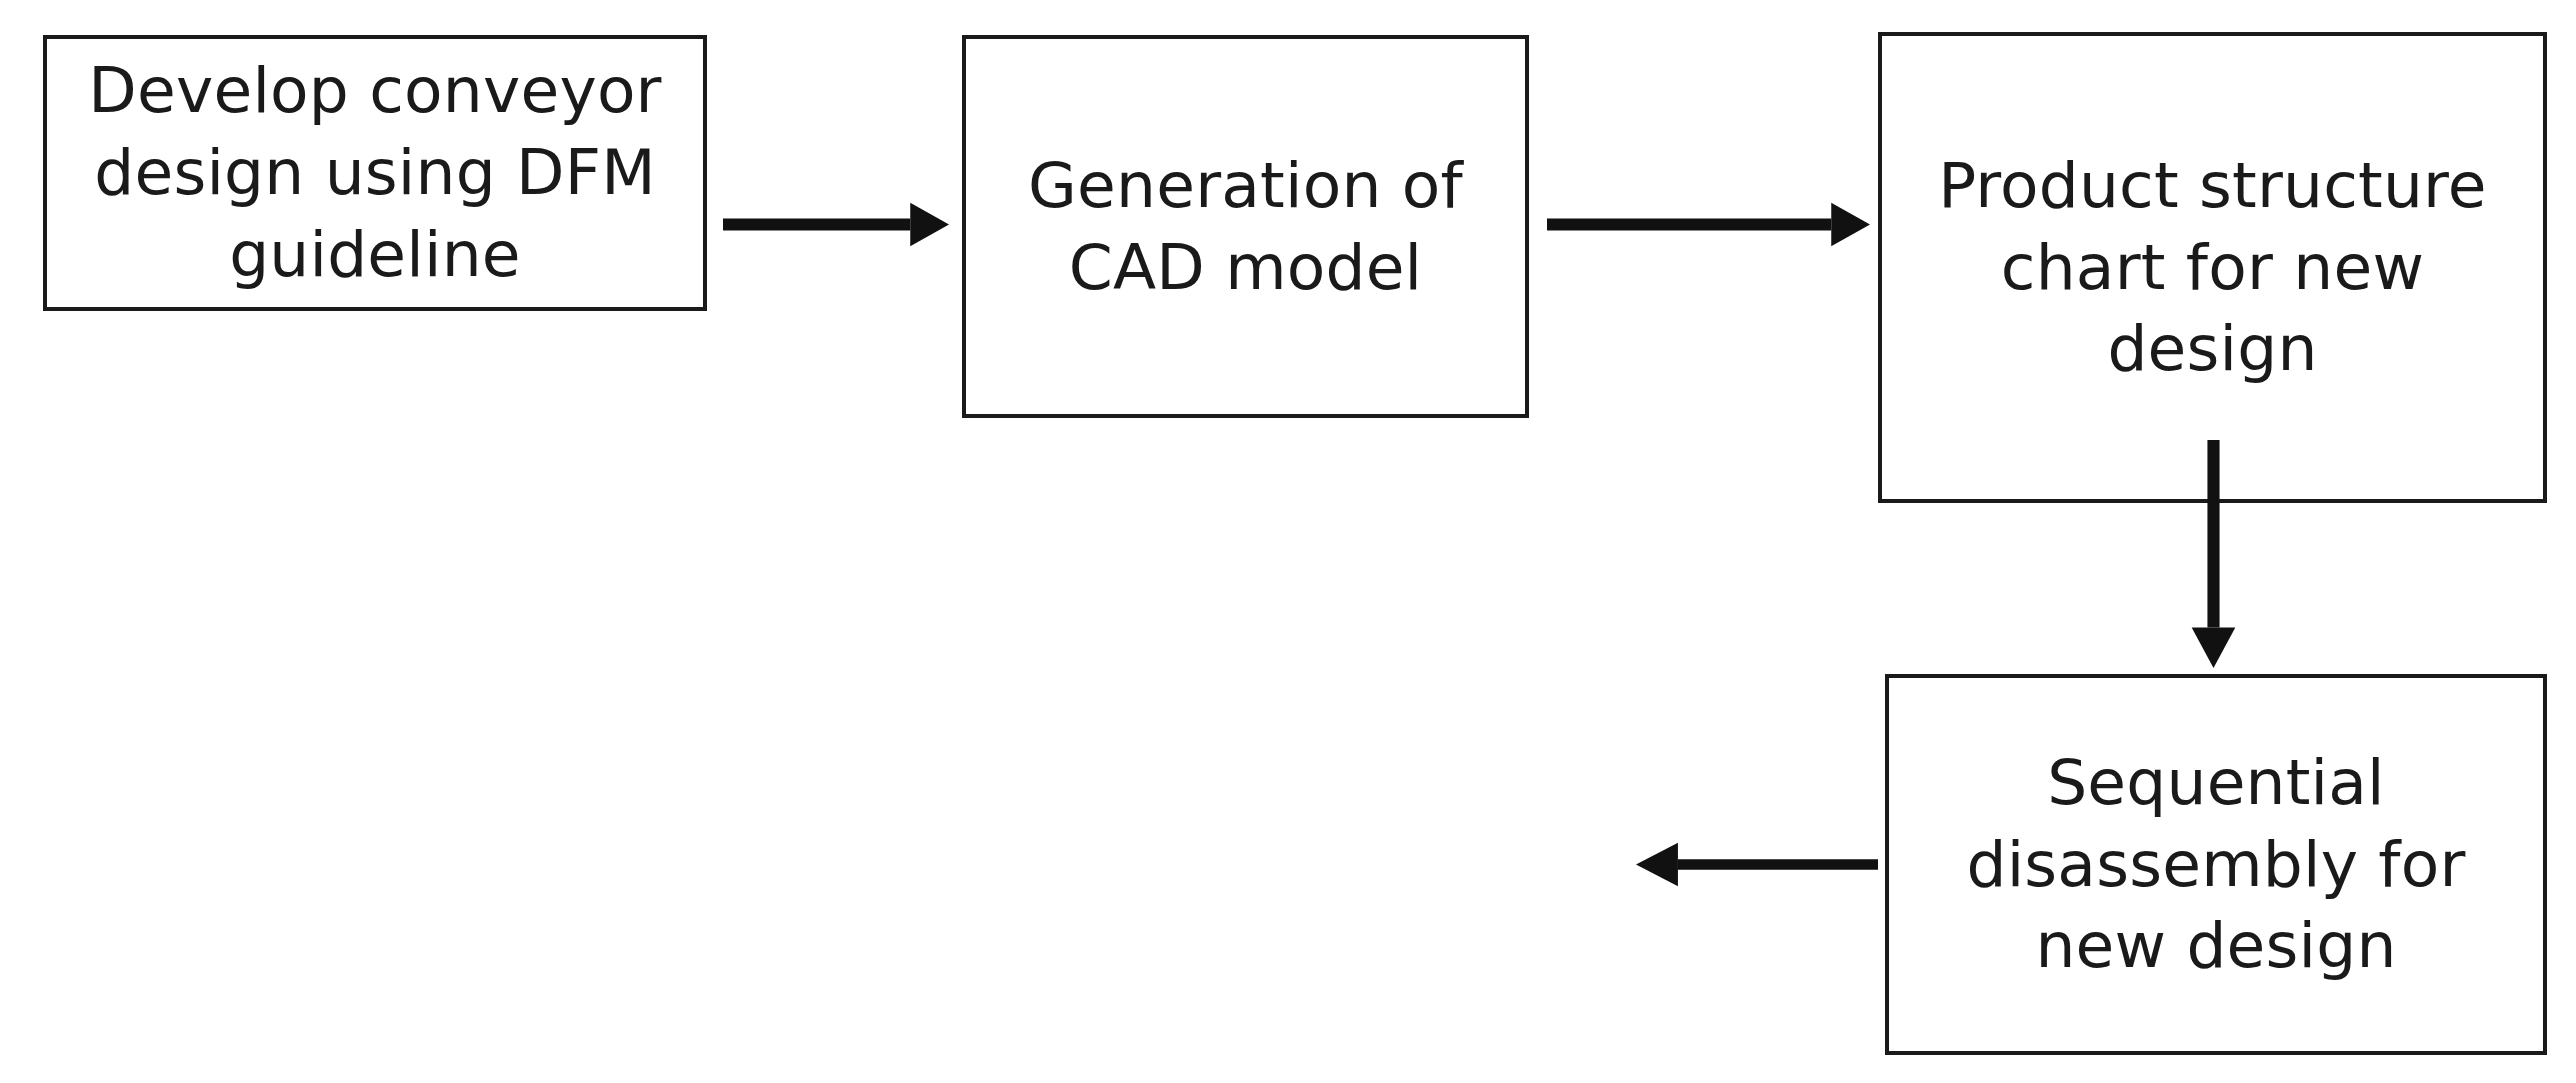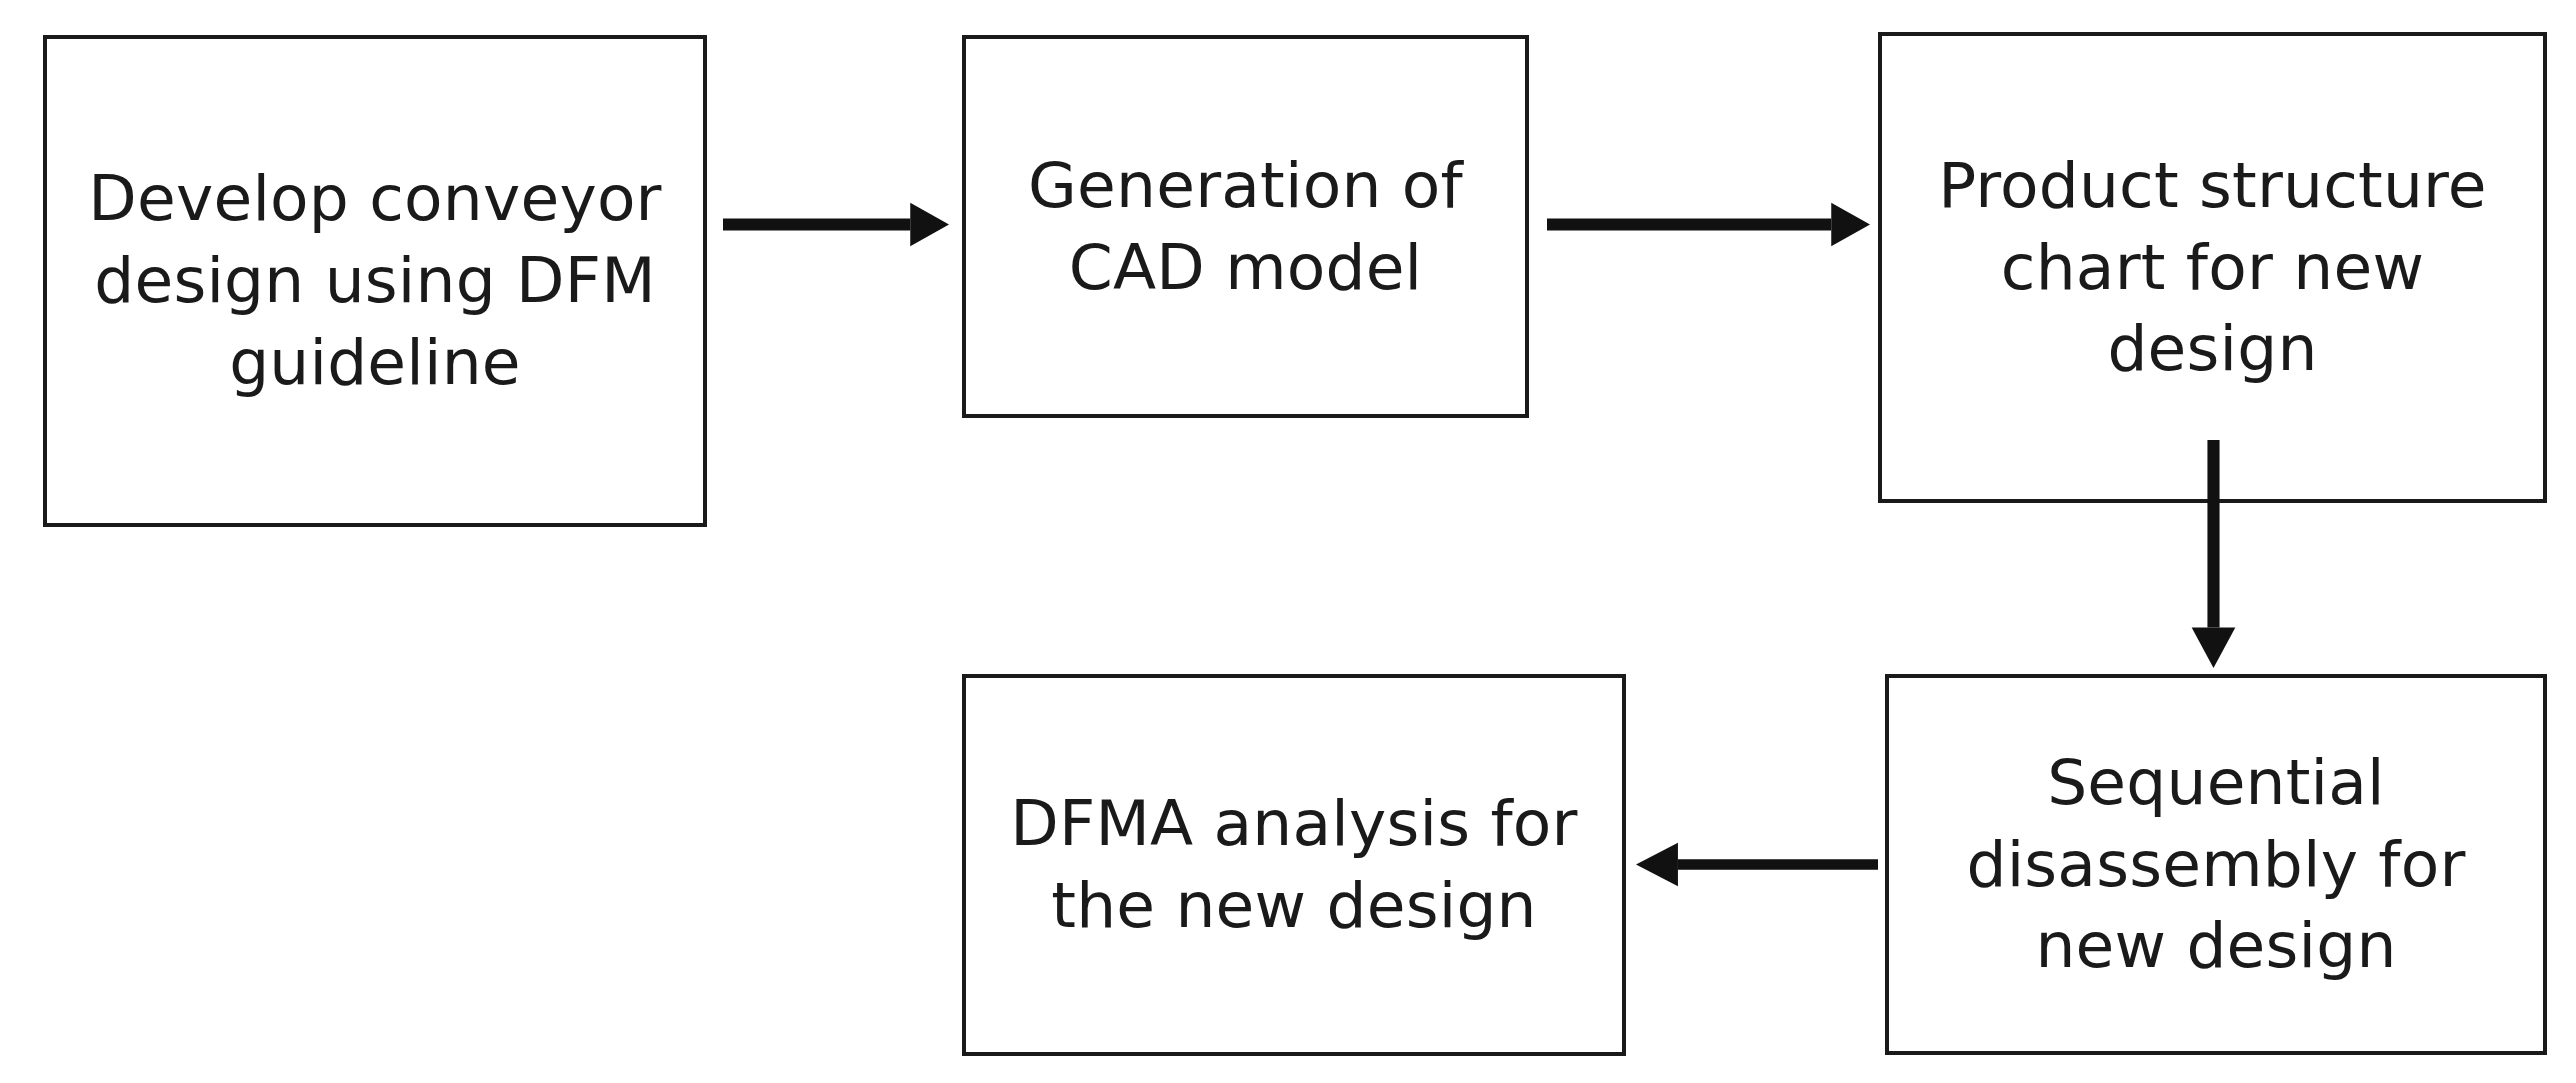--- a/index.html
+++ b/index.html
@@ -33,21 +33,21 @@
     display: block;
     font-size: 63px;
     line-height: 1.30;
     color: #1a1a1a;
     font-weight: 400;
     letter-spacing: 0.2px;
     padding: 0 22.6px;
     white-space: pre-line;
   }
   
-  #node-develop-design   { left: 43px;   top: 35px;   width: 664px;  height: 492px; }
+  #node-develop-design   { left: 43px;   top: 35px;   width: 664px;  height: 276px; }
   #node-cad-model        { left: 962px; top: 35px;   width: 567px;  height: 383px; }
   #node-product-chart    { left: 1878px; top: 32px;   width: 669px;  height: 471px; }
   #node-dfma-analysis    { left: 962px; top: 674px;  width: 664px;  height: 382px; }
   #node-sequential-disasm{ left: 1885px; top: 674px;  width: 662px;  height: 381px; }
 
   
   .connector { position: absolute; }
   .connector svg { display: block; overflow: visible; }
 
   #connector-develop-to-cad      { left: 723px;  top: 196px;  width: 226px;  height: 57px; }
@@ -91,24 +91,20 @@
 design</span>
   </div>
 
   <div class="connector" id="connector-product-to-sequential">
     <svg width="57" height="228" viewBox="0 0 70 282" aria-hidden="true">
       <line x1="35" y1="0" x2="35" y2="232" stroke="#111111" stroke-width="15"></line>
       <polygon points="8,232 62,232 35,282" fill="#111111"></polygon>
     </svg>
   </div>
 
-  <div class="node-box" id="node-dfma-analysis">
-    <span class="node-label">DFMA analysis for
-the new design</span>
-  </div>
 
   <div class="connector" id="connector-sequential-to-dfma">
     <svg width="242" height="57" viewBox="0 0 300 70" aria-hidden="true">
       <line x1="300" y1="35" x2="52" y2="35" stroke="#111111" stroke-width="13"></line>
       <polygon points="52,8 0,35 52,62" fill="#111111"></polygon>
     </svg>
   </div>
 
   <div class="node-box" id="node-sequential-disasm">
     <span class="node-label">Sequential

